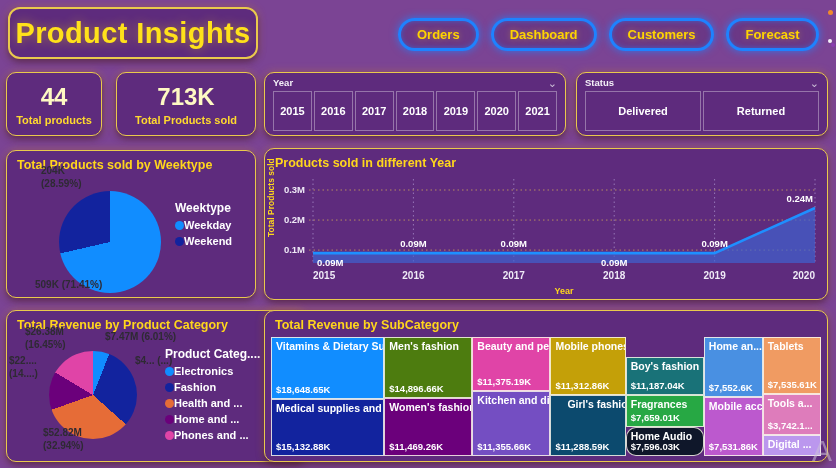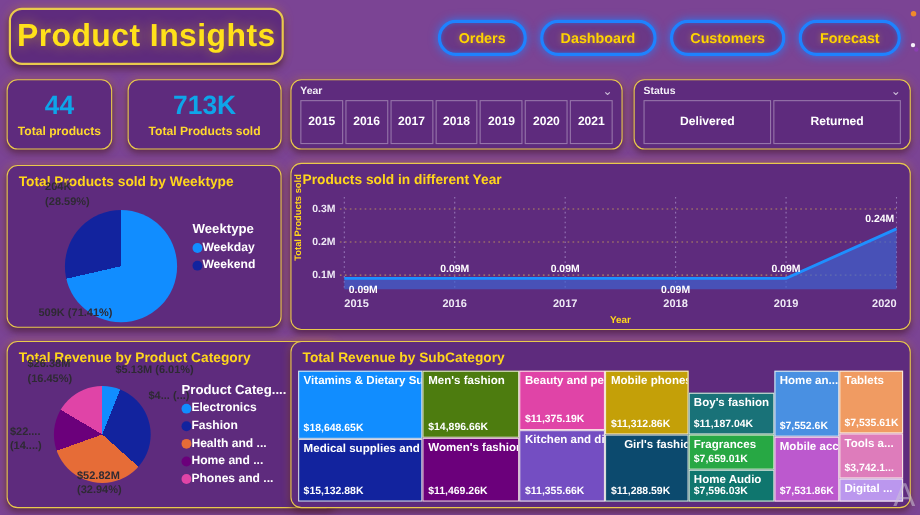--- a/index.html
+++ b/index.html
@@ -38,21 +38,21 @@
   .logo-circle { margin-left:auto; width:46px; height:46px; border-radius:50%;
     background:#E4E4F2; position:relative; box-shadow:0 0 6px rgba(0,0,0,.3); }
   .dot { position:absolute; border-radius:50%; }
   .dot-o { width:5px; height:5px; background:#F08A2C; right:-2px; top:-1px; }
   .dot-p { width:4px; height:4px; background:#8A3FB0; right:-4px; bottom:10px; }
   .dot-w { width:4px; height:4px; background:#F6F2FA; left:-3px; bottom:14px; }
   
   .kpi { display:flex; flex-direction:column; align-items:center; justify-content:center; gap:3px; }
   .kpi1 { left:6px; top:72px; width:96px; height:64px; }
   .kpi2 { left:116px; top:72px; width:140px; height:64px; }
-  .kpi-value { color:#0ea5e9; font-size:24px; font-weight:800; }
+  .kpi-value { color:#fef9c3; font-size:24px; font-weight:800; }
   .kpi-label { color:#FFD92E; font-size:11px; font-weight:700; }
   
   .year-slicer { left:264px; top:72px; width:302px; height:64px; padding:4px 8px; }
   .status-slicer { left:576px; top:72px; width:252px; height:64px; padding:4px 8px; }
   .slicer-head { display:flex; justify-content:space-between; align-items:center; }
   .slicer-label { color:#F4F0F8; font-size:9.5px; font-weight:700; }
   .chevron { color:#CDBFD8; font-size:11px; line-height:8px; cursor:pointer; }
   .slicer-opts { display:flex; margin-top:3px; gap:2px; }
   .slicer-opt {
     flex:1; height:40px; background:transparent;
@@ -207,25 +207,25 @@
         <text x="546" y="31.032967032967036" text-anchor="end" fill="#FFFFFF" font-size="9.5" font-weight="700">0.24M</text>
       </svg>
   </div>
 </div>
 
 <div class="panel pie2-panel">
   <div class="chart-title">Total Revenue by Product Category</div>
   <div class="pie pie-2" id="pie2" style="background: conic-gradient(rgb(17, 141, 255) 0%, rgb(17, 141, 255) 6.01%, rgb(18, 35, 158) 6.01%, rgb(18, 35, 158) 36.6%, rgb(230, 108, 55) 36.6%, rgb(230, 108, 55) 69.54%, rgb(107, 0, 123) 69.54%, rgb(107, 0, 123) 83.55%, rgb(224, 68, 167) 83.55%, rgb(224, 68, 167) 100%);"></div>
   <div class="callout" style="left:18px; top:15px;">$26.38M
 (16.45%)</div>
-  <div class="callout" style="left:98px; top:20px; white-space:nowrap;">$5.13M (6.01%)</div>
+  <div class="callout" style="left:98px; top:20px; white-space:nowrap;">$7.47M (6.01%)</div>
   <div class="callout" style="left:128px; top:44px; white-space:nowrap;">$4... (...)</div>
-  <div class="callout" style="left:2px; top:76px; text-align:left;">$22....
+  <div class="callout" style="left:2px; top:44px; text-align:left;">$22....
 (14....)</div>
-  <div class="callout" style="left:63px; top:116px;">$52.82M
+  <div class="callout" style="left:36px; top:116px;">$52.82M
 (32.94%)</div>
   <div class="legend legend-2">
     <div class="legend-title">Product Categ....</div>
     <span id="legend2"><div class="legend-item">
           <span class="legend-dot" style="background: rgb(17, 141, 255);"></span>
           <span class="legend-text">Electronics</span>
         </div><div class="legend-item">
           <span class="legend-dot" style="background: rgb(18, 35, 158);"></span>
           <span class="legend-text">Fashion</span>
         </div><div class="legend-item">
@@ -286,21 +286,21 @@
       </div>
       <div class="tm-col" style="width: 14.2%; margin-top: 20px;">
         <div class="tm-tile" style="height: 38%; background: rgb(25, 114, 120);">
           <div class="tm-label">Boy's fashion</div>
           <div class="tm-value">$11,187.04K</div>
         </div>
         <div class="tm-tile" style="height: 33%; background: rgb(39, 168, 68);">
           <div class="tm-label">Fragrances</div>
           <div class="tm-value">$7,659.01K</div>
         </div>
-        <div class="tm-tile" style="height: 29%; background: #0f766e;">
+        <div class="tm-tile" style="height: 29%; background: #0f172a; border-radius: 10px;">
           <div class="tm-label">Home Audio</div>
           <div class="tm-value">$7,596.03K</div>
         </div>
       </div>
       <div class="tm-col" style="width: 10.7%;">
         <div class="tm-tile" style="height: 50%; background: rgb(73, 144, 226);">
           <div class="tm-label">Home an...</div>
           <div class="tm-value">$7,552.6K</div>
         </div>
         <div class="tm-tile" style="height: 50%; background: rgb(188, 89, 206);">

